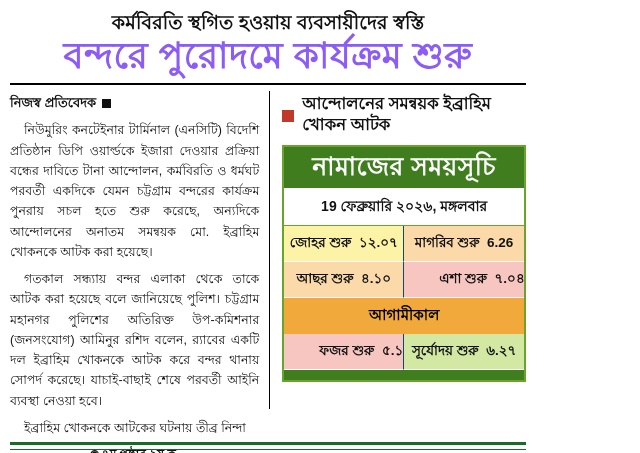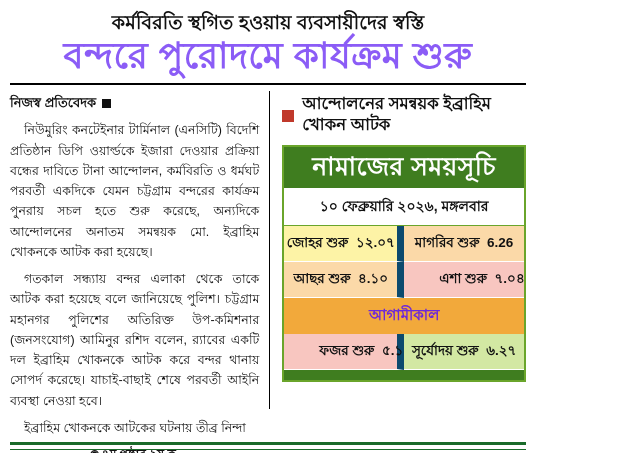--- a/index.html
+++ b/index.html
@@ -129,33 +129,33 @@
     width:50%;
     box-sizing:border-box;
     text-align:center;
     font-size:13.5px;
     font-weight:700;
     padding:6px 2px;
     border-bottom:1px solid #ffffff;
     color:#111;
     white-space:nowrap;
   }
-  .cell.left{border-right:7px solid #0c4a6e;}
+  .cell.left{border-right:1px solid #0c4a6e;}
   .c-yellow{background:#fdf3a6;}
   .c-peach{background:#fbd9a8;}
   .c-pink{background:#f8c6c0;padding-left:35px;}
   .c-green{background:#d3e8a3;}
   .banner{
     width:100%;
     text-align:center;
     background:#f2a93b;
     font-size:15px;
     font-weight:700;
     padding:5px 0 6px 0;
-    color:#6d28d9;
+    color:#000000;
   }
   .namaz-foot{
     background:#3f7d1f;height:10px;
   }
 
   .bottom-rule{
     position:absolute;left:10px;right:10px;bottom:8px;
     height:3px;background:#1a6b2a;
   }
   .bottom-rule2{
@@ -188,21 +188,21 @@
     </div>
 
     <div class="col-right">
       <div class="sub-head">
         <span class="bullet"></span>
         <span class="txt">আন্দোলনের সমন্বয়ক ইব্রাহিম খোকন আটক</span>
       </div>
 
       <div class="namaz">
         <div class="namaz-title">নামাজের সময়সূচি</div>
-        <div class="namaz-date">১০ ফেব্রুয়ারি ২০২৬, মঙ্গলবার</div>
+        <div class="namaz-date">19 ফেব্রুয়ারি ২০২৬, মঙ্গলবার</div>
 
         <div class="grid">
           <div class="cell left c-yellow">
             <span>জোহর শুরু</span>
             &nbsp;<span>১২.০৭</span>
           </div>
           <div class="cell c-peach">
             <span>মাগরিব শুরু</span>
             &nbsp;<span>6.26</span>
           </div>

